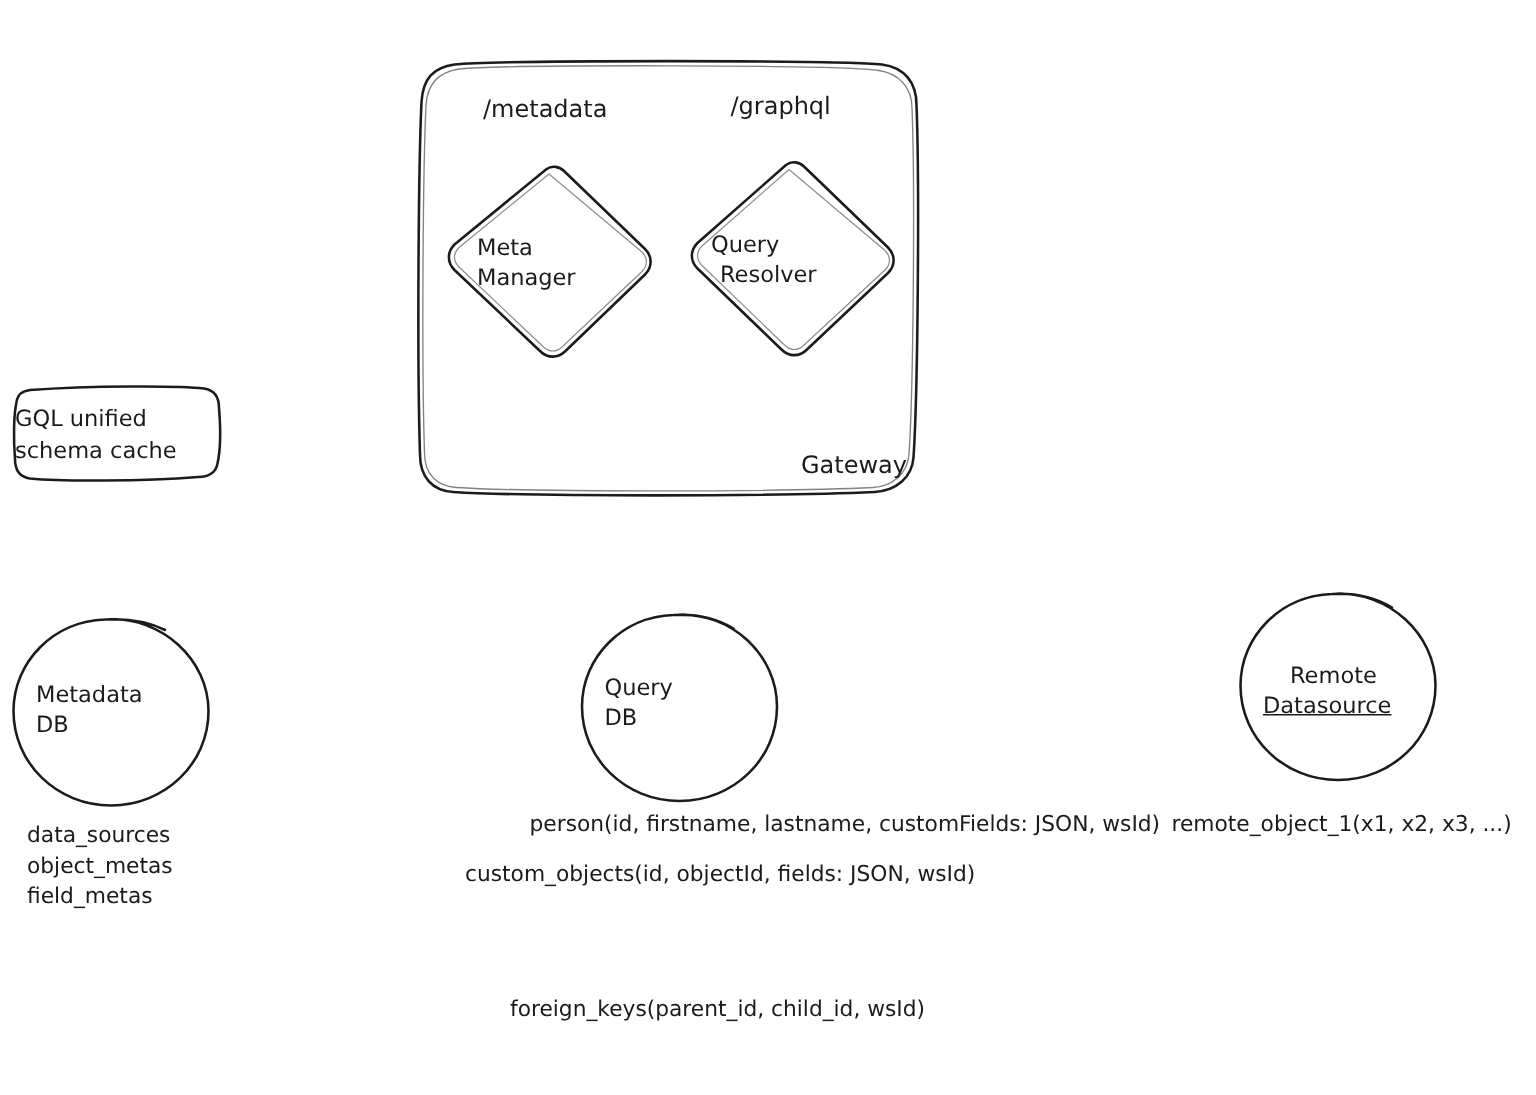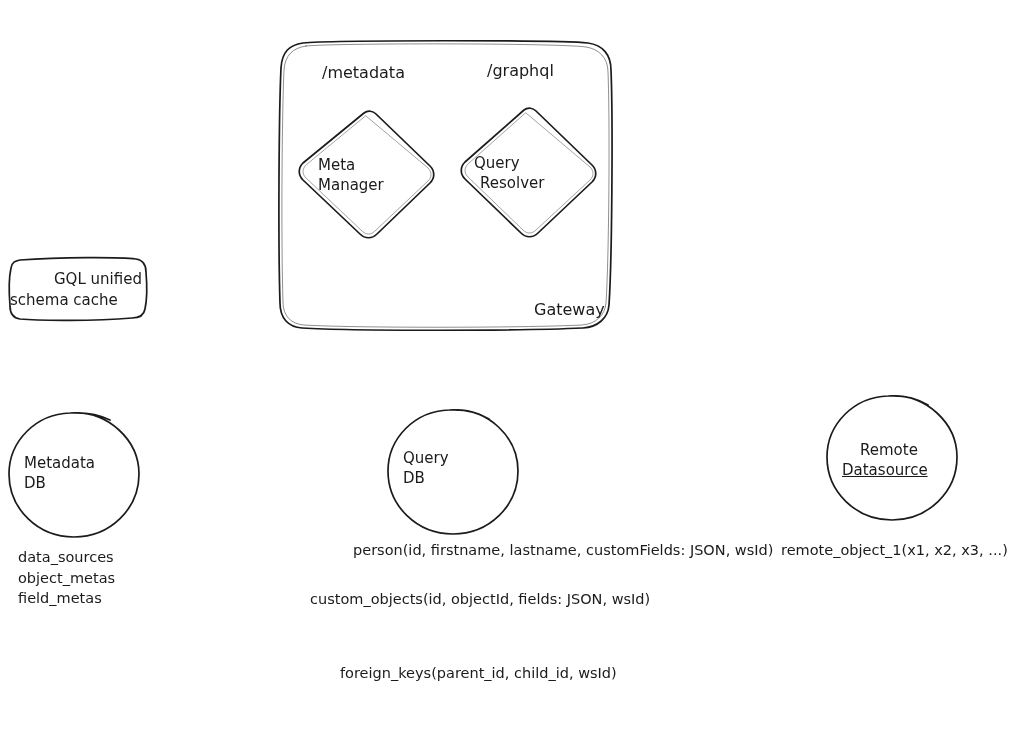--- a/index.html
+++ b/index.html
@@ -147,35 +147,35 @@
 <div class="label lbl-route" style="left:487px; top:60px;">/graphql</div>
 
 <div class="label lbl-node center" style="left:318px; top:155px; width:100px;">Meta</div>
 <div class="label lbl-node center" style="left:318px; top:175px; width:100px;">Manager</div>
 
 <div class="label lbl-node center" style="left:474px; top:153px; width:100px;">Query</div>
 <div class="label lbl-node center" style="left:480px; top:173px; width:100px;">Resolver</div>
 
 <div class="label lbl-gateway" style="left:534px; top:299px;text-align:center;">Gateway</div>
 
-<div class="label lbl-cache center" style="left:10px; top:269px; width:156px;padding-left:44px;">GQL unified</div>
+<div class="label lbl-cache center" style="left:10px; top:269px; width:156px;">GQL unified</div>
 <div class="label lbl-cache center" style="left:10px; top:290px; width:157px;">schema cache</div>
 
 <div class="label lbl-node center" style="left:24px; top:453px; width:100px;">Metadata</div>
 <div class="label lbl-node center" style="left:24px; top:473px; width:100px;">DB</div>
 
 <div class="label lbl-node center" style="left:403px; top:448px; width:100px;">Query</div>
 <div class="label lbl-node center" style="left:403px; top:468px; width:100px;">DB</div>
 
 <div class="label lbl-node center" style="left:860px; top:440px; width:100px;">Remote</div>
 <div class="label lbl-node center" style="left:842px; top:460px; width:100px;text-decoration:underline;">Datasource</div>
 
 <div class="stack" style="left:18px; top:547px;">
   <div>data_sources</div>
   <div>object_metas</div>
   <div>field_metas</div>
 </div>
 
 <div class="label lbl-table" style="left:307px; top:541px;margin-left:46px;">person(id, firstname, lastname, customFields: JSON, wsId)</div>
-<div class="label lbl-table" style="left:310px; top:590px;">custom_objects(id, objectId, fields: JSON, wsId)</div>
+<div class="label lbl-table" style="left:310px; top:574px;">custom_objects(id, objectId, fields: JSON, wsId)</div>
 <div class="label lbl-table" style="left:340px; top:664px;">foreign_keys(parent_id, child_id, wsId)</div>
 
 <div class="label lbl-table" style="left:781px; top:541px;">remote_object_1(x1, x2, x3, ...)</div>
 
 </body></html>

